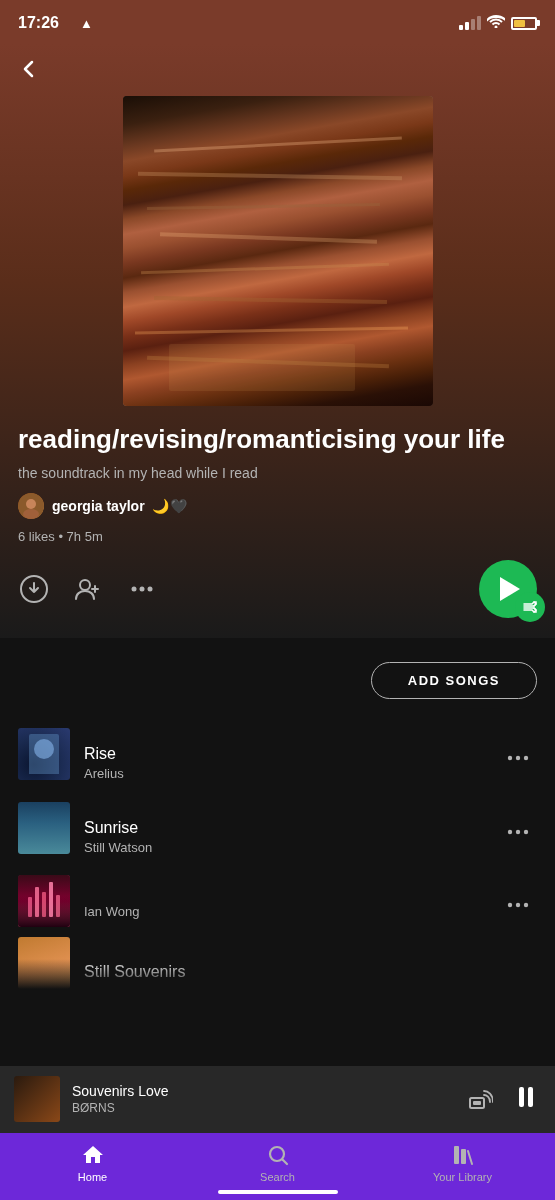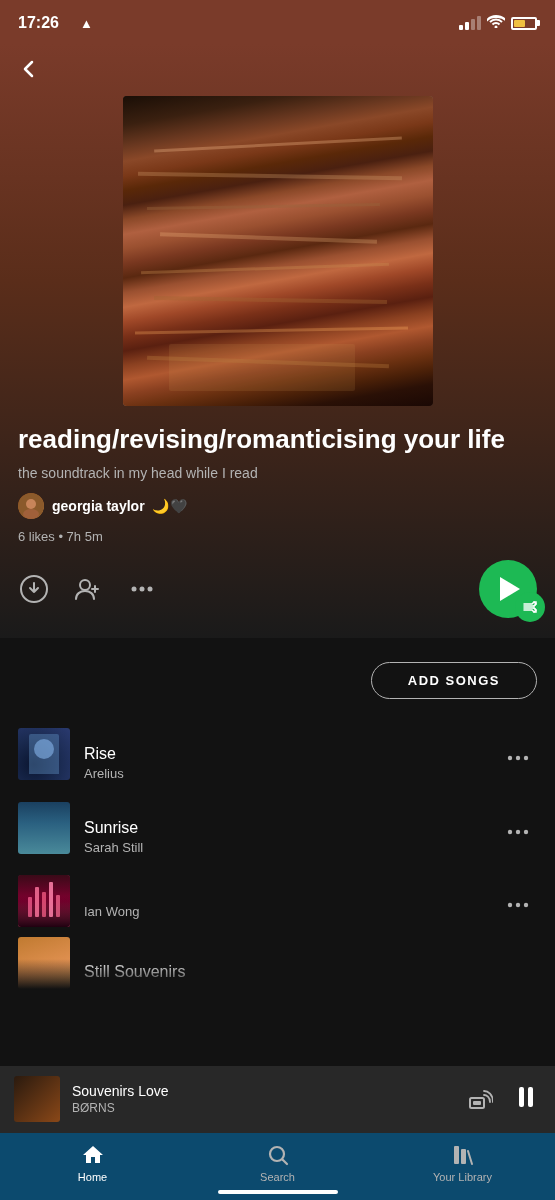--- a/index.html
+++ b/index.html
@@ -334,21 +334,21 @@
       align-items: center;
       gap: 18px;
     }
 
     
     .bottom-nav {
       position: fixed;
       bottom: 0;
       left: 0;
       width: 555px;
-      background: #0c4a6e;
+      background: #6d28d9;
       border-top: 1px solid #282828;
       display: flex;
       justify-content: space-around;
       align-items: center;
       padding: 8px 0 16px;
       height: 68px;
     }
     .nav-item {
       display: flex;
       flex-direction: column;
@@ -522,21 +522,21 @@
       </svg>
     </div>
   </div>
 
   <div class="track-item">
     <div class="track-thumb track-thumb-2">
       <div style="width:100%;height:100%;background:linear-gradient(180deg,#1a4060 0%,#2a6080 40%,#4a8a9a 100%);"></div>
     </div>
     <div class="track-info">
       <div class="track-name">Sunrise</div>
-      <div class="track-artist">Sarah Still</div>
+      <div class="track-artist">Still Watson</div>
     </div>
     <div class="track-more">
       <svg width="22" height="6" viewBox="0 0 22 6">
         <circle cx="3" cy="3" r="2.2" fill="#b3b3b3"></circle>
         <circle cx="11" cy="3" r="2.2" fill="#b3b3b3"></circle>
         <circle cx="19" cy="3" r="2.2" fill="#b3b3b3"></circle>
       </svg>
     </div>
   </div>
 

